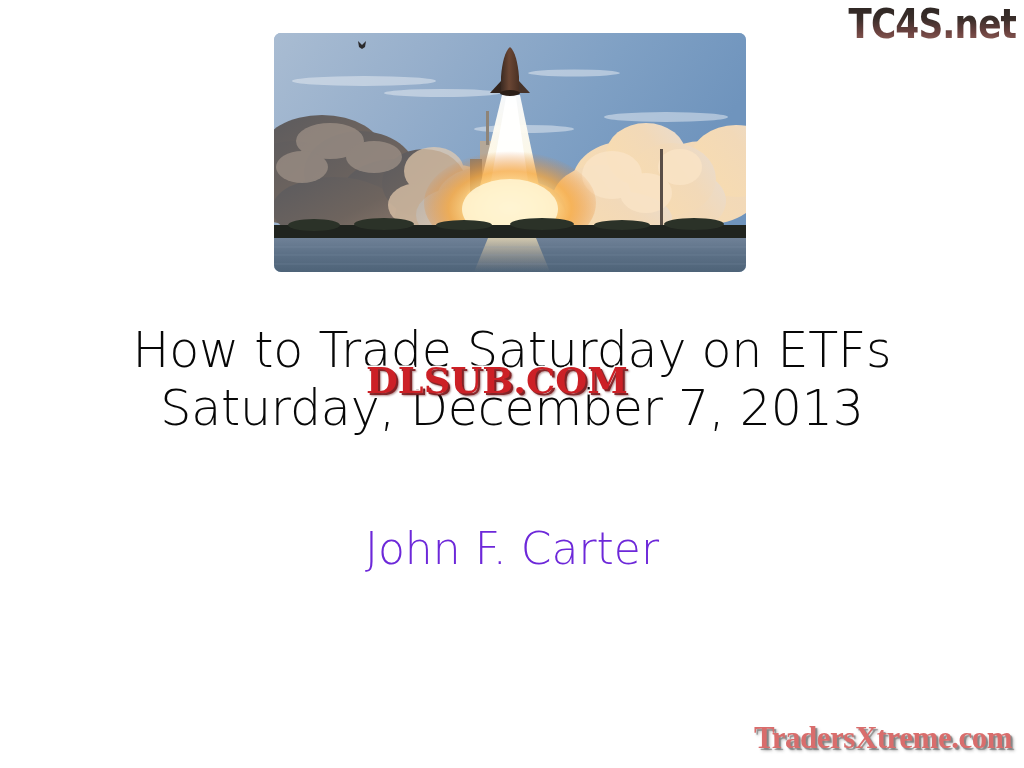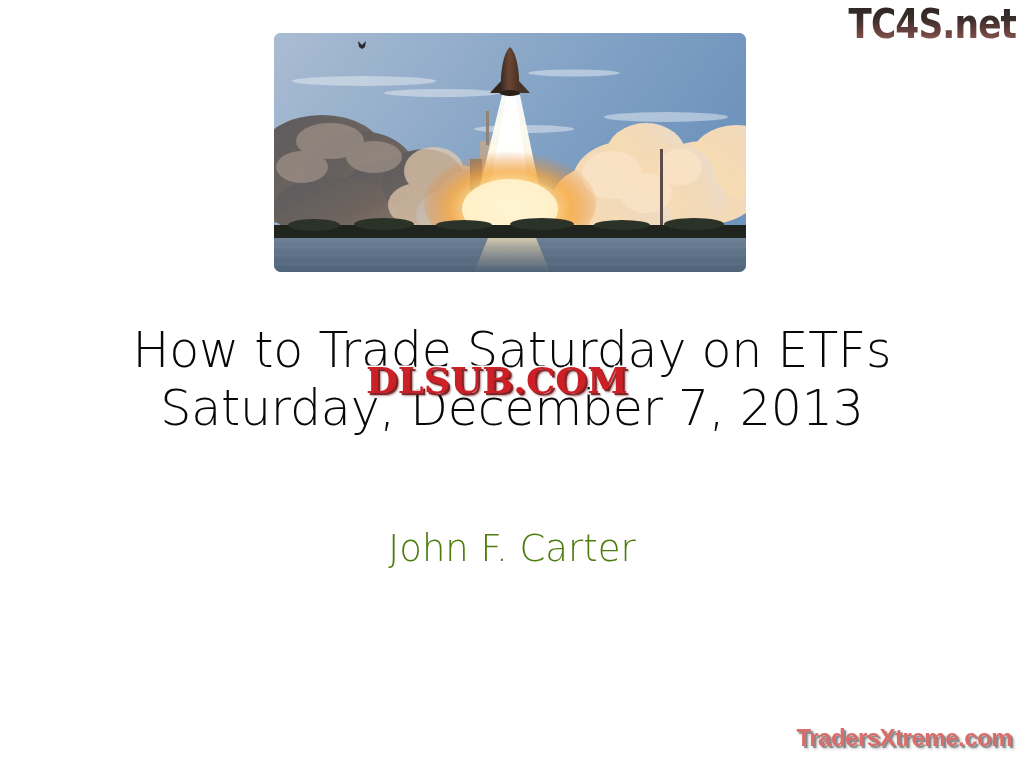--- a/index.html
+++ b/index.html
@@ -61,23 +61,23 @@
   .subtitle-block {
     position: absolute;
     left: 0;
     top: 518px;
     width: 1024px;
     text-align: center;
   }
   .subtitle-line {
     font-family: "DejaVu Sans", sans-serif;
     font-weight: 300;
-    font-size: 37px;
+    font-size: 44px;
     line-height: 62px;
-    color: #4d7c0f;
+    color: #6d28d9;
     white-space: nowrap;
   }
 
   
   .wm-tc4s {
     position: absolute;
     right: 8px;
     top: 2px;
     font-family: "DejaVu Sans", sans-serif;
     font-weight: bold;
@@ -114,23 +114,23 @@
        2px 2px 0 rgba(120,14,18,0.85),
        3px 3px 2px rgba(90,10,14,0.45);
     white-space: nowrap;
   }
 
   
   .wm-traders {
     position: absolute;
     right: 12px;
     bottom: 12px;
-    font-family: Liberation Sans, sans-serif;
+    font-family: Liberation Serif, serif;
     font-weight: bold;
-    font-size: 24px;
+    font-size: 31px;
     line-height: 36px;
     letter-spacing: -0.5px;
     color: #d96d6c;
     -webkit-text-stroke: 3.5px #ffffff;
     paint-order: stroke fill;
     text-shadow:
        2px 2px 1px rgba(110,110,110,0.75),
        3px 3px 3px rgba(120,120,120,0.45);
     white-space: nowrap;
   }

